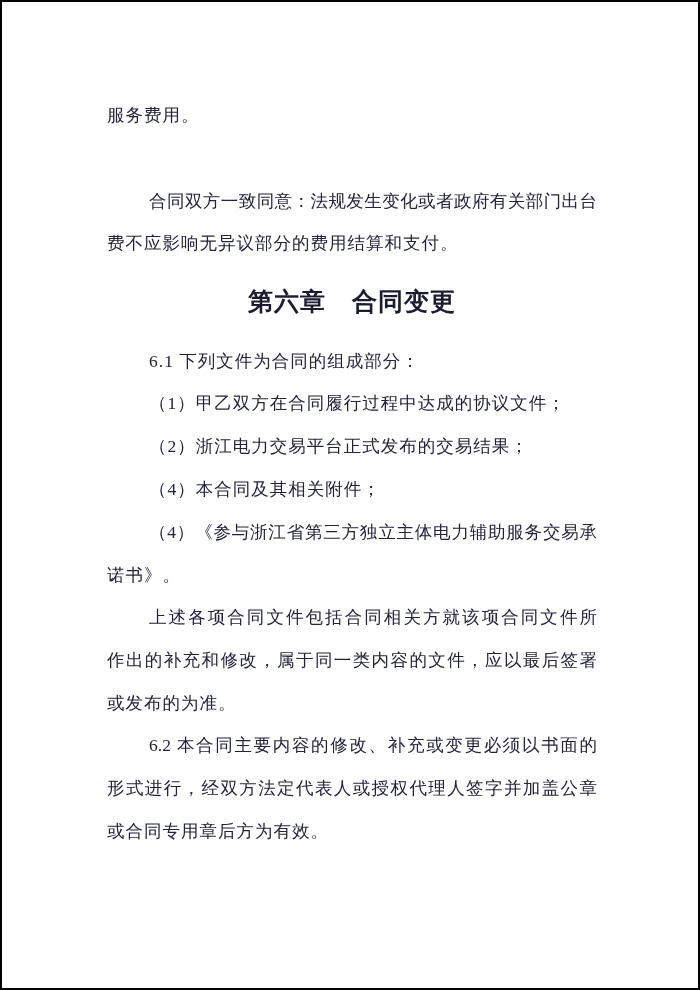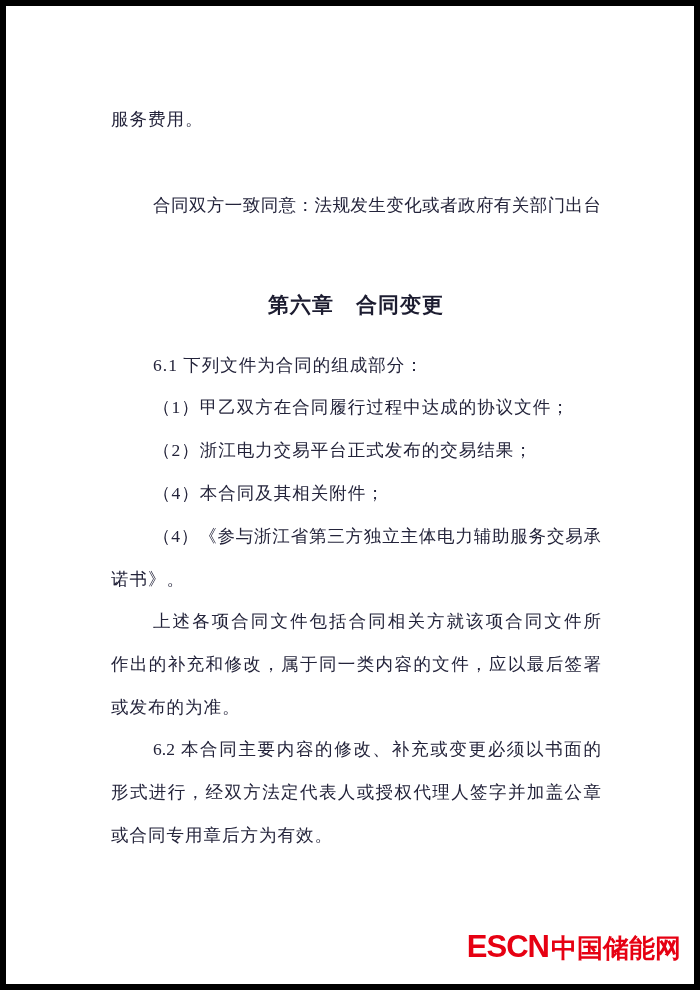--- a/index.html
+++ b/index.html
@@ -5,21 +5,21 @@
   html, body {
     margin: 0;
     padding: 0;
     background: #ffffff;
   }
   .page {
     position: relative;
     width: 700px;
     height: 990px;
     background: #ffffff;
-    border: 6px solid #000000;
+    border: 2px solid #000000;
     box-sizing: border-box;
     overflow: hidden;
     font-family: "Liberation Serif", "DejaVu Serif", serif;
   }
   .line {
     position: absolute;
     left: 105px;
     width: 490px;
     font-size: 17.5px;
     line-height: 42px;
@@ -36,21 +36,21 @@
     text-align: justify;
     text-align-last: justify;
   }
   .heading {
     position: absolute;
     left: 105px;
     width: 490px;
     text-align: center;
     font-family: "Liberation Sans", "DejaVu Sans", sans-serif;
     font-weight: bold;
-    font-size: 21px;
+    font-size: 25px;
     line-height: 42px;
     letter-spacing: 1px;
     color: #1c1c30;
   }
   .logo {
     position: absolute;
     right: 13px;
     bottom: 18px;
     display: flex;
     align-items: baseline;
@@ -69,34 +69,31 @@
     margin-left: 2px;
   }
 </style>
 </head>
 <body>
 
 <div class="page">
 
   <div class="line" style="top:92px">服务费用。</div>
   <div class="line indent just" style="top:178px">合同双方一致同意：法规发生变化或者政府有关部门出台</div>
+  <div class="line" style="top:220px">费不应影响无异议部分的费用结算和支付。</div>
 
   <div class="heading" style="top:278px">第六章　合同变更</div>
 
   <div class="line indent" style="top:338px">6.1 下列文件为合同的组成部分：</div>
   <div class="line indent" style="top:380px">（1）甲乙双方在合同履行过程中达成的协议文件；</div>
   <div class="line indent" style="top:423px">（2）浙江电力交易平台正式发布的交易结果；</div>
   <div class="line indent" style="top:466px">（4）本合同及其相关附件；</div>
   <div class="line indent just" style="top:509px">（4）《参与浙江省第三方独立主体电力辅助服务交易承</div>
   <div class="line indent just" style="top:594px">上述各项合同文件包括合同相关方就该项合同文件所</div>
   <div class="line" style="top:552px">诺书》。</div>
   <div class="line just" style="top:637px">作出的补充和修改，属于同一类内容的文件，应以最后签署</div>
   <div class="line" style="top:680px">或发布的为准。</div>
   <div class="line indent just" style="top:722px">6.2 本合同主要内容的修改、补充或变更必须以书面的</div>
   <div class="line just" style="top:765px">形式进行，经双方法定代表人或授权代理人签字并加盖公章</div>
   <div class="line" style="top:808px">或合同专用章后方为有效。</div>
 
-  <div class="logo">
-    <span class="logo-en">ESCN</span>
-    <span class="logo-cn">中国储能网</span>
-  </div>
 
 </div>
 
 </body></html>

